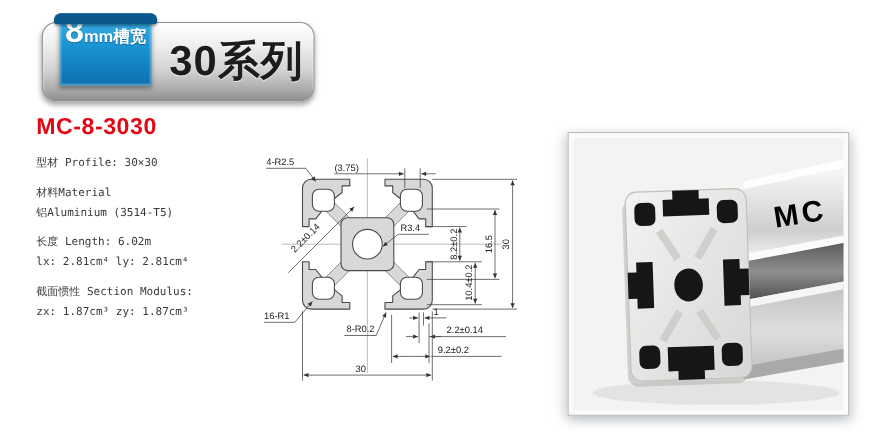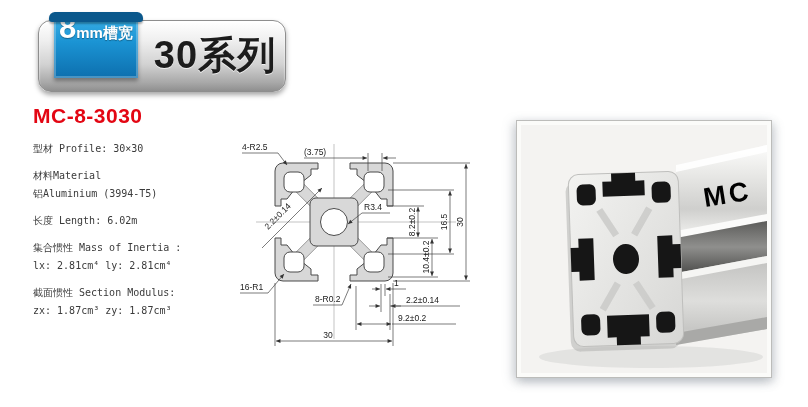--- a/index.html
+++ b/index.html
@@ -54,23 +54,22 @@
     <div class="series-label">30系列</div>
     <div class="ribbon">
       <div class="ribbon-text"><span class="ribbon-size">8</span><span class="ribbon-unit">mm槽宽</span></div>
     </div>
   </div>
 
   <div class="left-col">
     <div class="model">MC-8-3030</div>
     <div class="spec-line">型材 Profile: 30×30</div>
     <div class="spec-line pgap">材料Material</div>
-    <div class="spec-line">铝Aluminium (3994-T5)</div>
+    <div class="spec-line">铝Aluminium (3514-T5)</div>
     <div class="spec-line pgap">长度 Length: 6.02m</div>
-    <div class="spec-line pgap">集合惯性 Mass of Inertia :</div>
     <div class="spec-line">lx: 2.81cm⁴  ly: 2.81cm⁴</div>
     <div class="spec-line pgap">截面惯性 Section Modulus:</div>
     <div class="spec-line">zx: 1.87cm³ zy: 1.87cm³</div>
   </div>
 
   <svg class="drawing" viewBox="0 0 252 234">
     <defs>
       <marker id="arr" viewBox="0 0 10 10" refX="9" refY="5" markerWidth="9" markerHeight="7" orient="auto">
         <path d="M0,1 L9,5 L0,9 z" fill="#333"></path>
       </marker>

